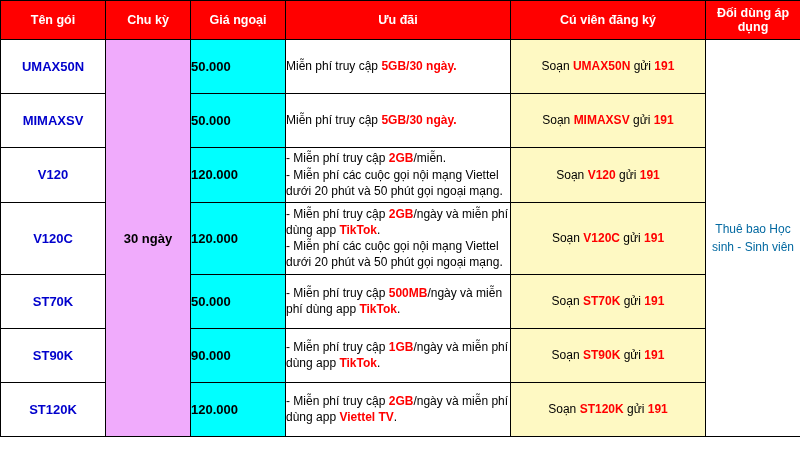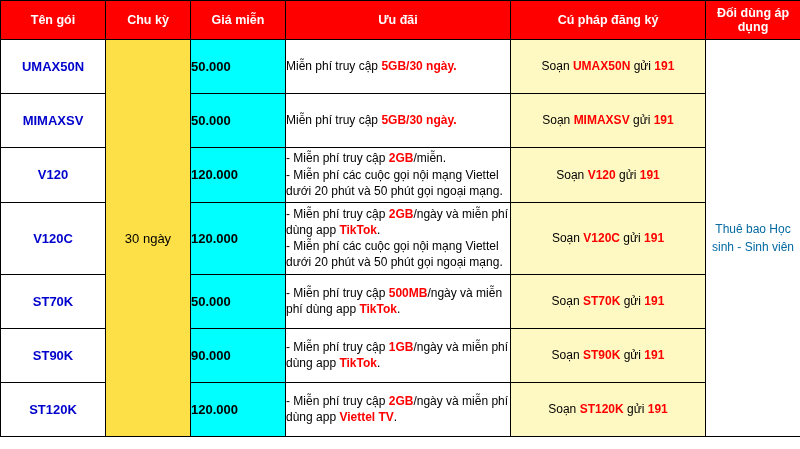--- a/index.html
+++ b/index.html
@@ -42,24 +42,24 @@
   .col-target { width: 95px; }
 
   .cell-name {
     background: #ffffff;
     text-align: center;
     color: #0000cc;
     font-weight: bold;
     font-size: 13px;
   }
   .cell-cycle {
-    background: #fde047;
+    background: #f0abfc;
     text-align: center;
     color: #000000;
-    font-weight: normal;
+    font-weight: bold;
     font-size: 13px;
     margin-top: 20px;
   }
   .cell-price {
     background: #00ffff;
     text-align: left;
     color: #000000;
     font-weight: bold;
     font-size: 13px;
   }
@@ -97,23 +97,23 @@
     <col class="col-cycle">
     <col class="col-price">
     <col class="col-offer">
     <col class="col-syntax">
     <col class="col-target">
   </colgroup>
   <thead>
     <tr>
       <th>Tên gói</th>
       <th>Chu kỳ</th>
-      <th>Giá miễn</th>
+      <th>Giá ngoại</th>
       <th>Ưu đãi</th>
-      <th>Cú pháp đăng ký</th>
+      <th>Cú viên đăng ký</th>
       <th>Đối dùng áp dụng</th>
     </tr>
   </thead>
   <tbody>
 
     <tr class="row-h">
       <td class="cell-name">UMAX50N</td>
       <td class="cell-cycle" rowspan="7">30 ngày</td>
       <td class="cell-price">50.000</td>
       <td class="cell-offer">

